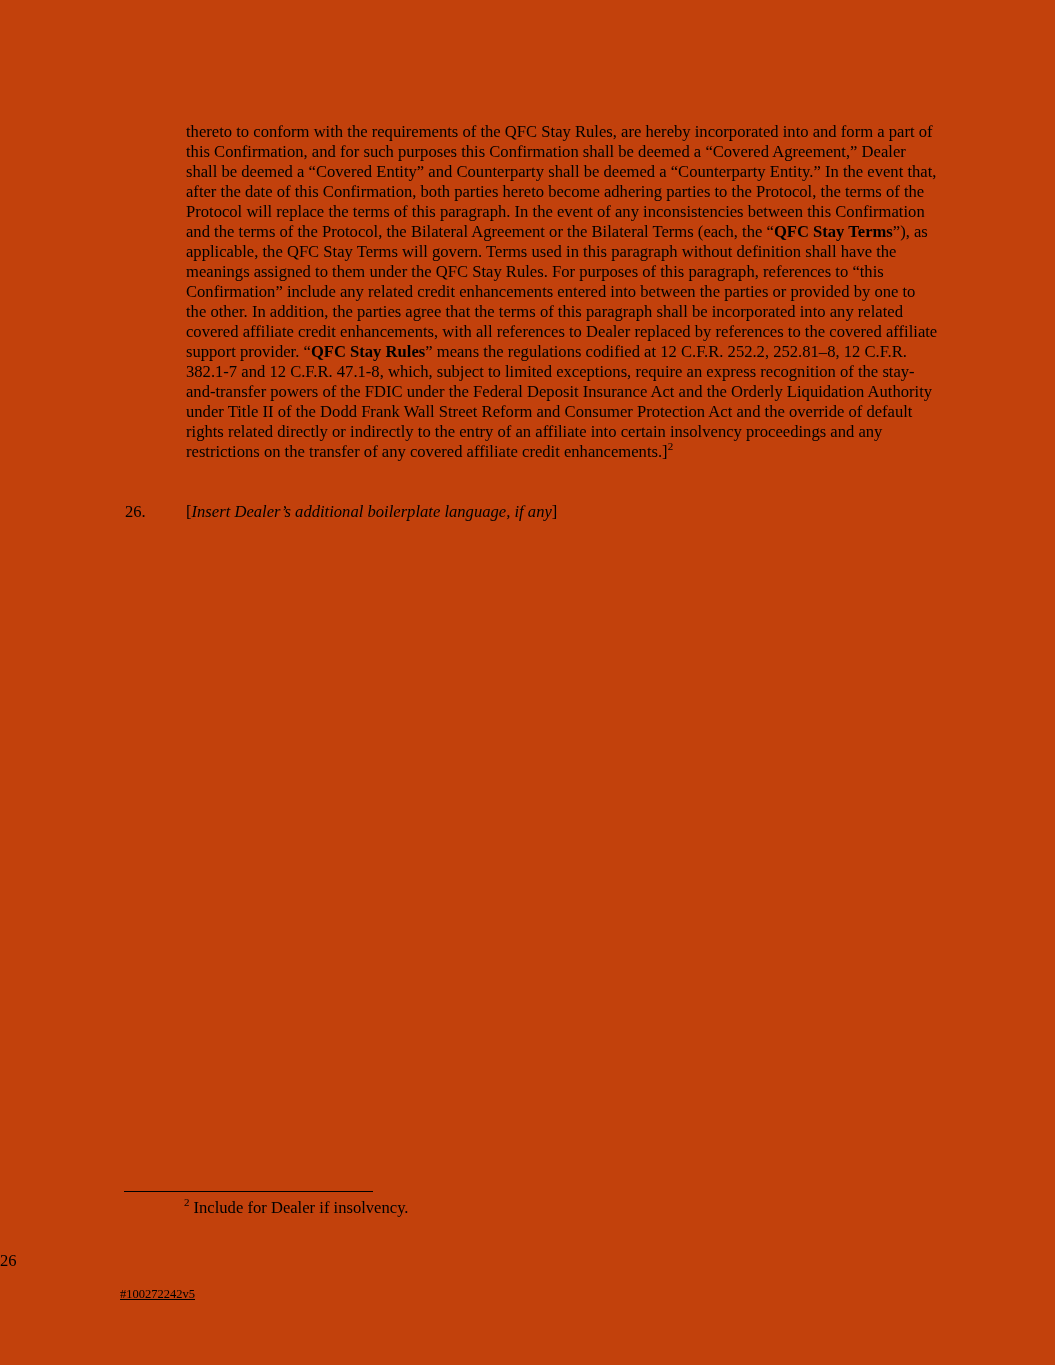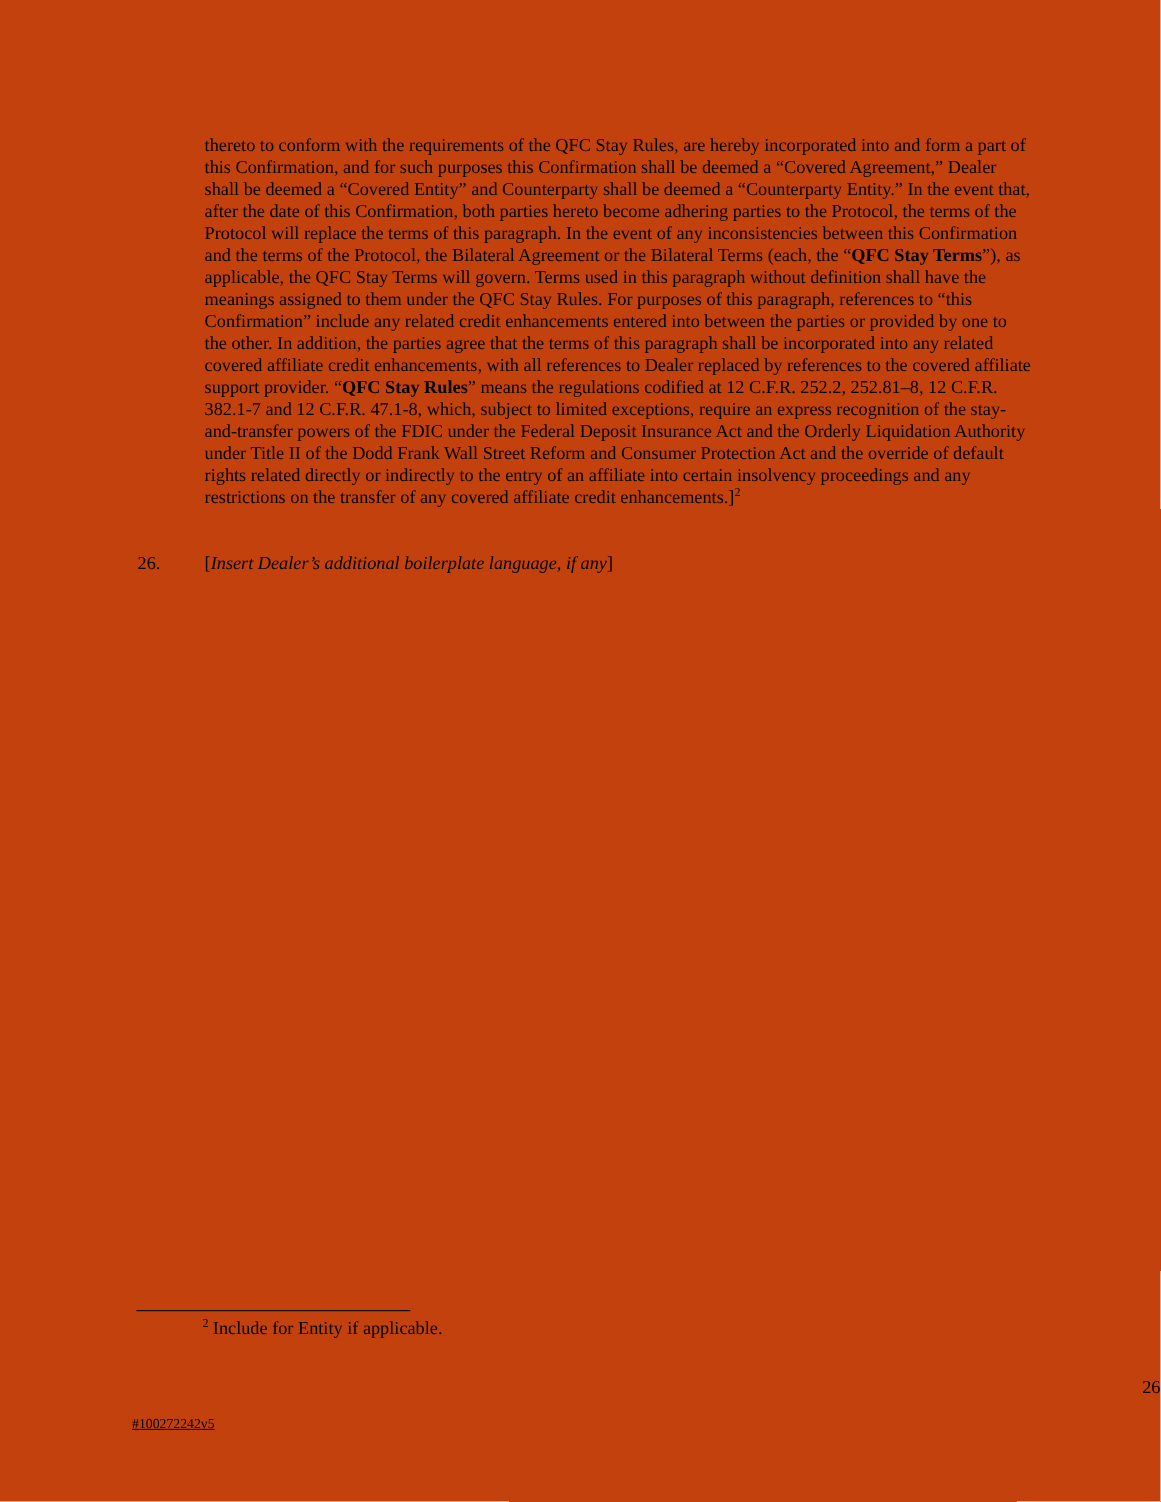--- a/index.html
+++ b/index.html
@@ -63,21 +63,21 @@
     font-size: 11px;
     line-height: 0;
     vertical-align: super;
     margin-right: 4px;
   }
   .page-number {
     position: absolute;
     left: 0;
     top: 1251px;
     width: 1055px;
-    text-align: right;
+    text-align: left;
   }
   .doc-id {
     position: absolute;
     left: 120px;
     top: 1287px;
     font-size: 12.5px;
     line-height: 15px;
     text-decoration: underline;
   }
 </style>
@@ -85,20 +85,20 @@
 <body>
 
 <div class="page">
 
   <div class="main-paragraph"><span>thereto to conform with the requirements of the QFC Stay Rules, are hereby incorporated into and form a part of this Confirmation, and for such purposes this Confirmation shall be deemed a “Covered Agreement,” Dealer shall be deemed a “Covered Entity” and Counterparty shall be deemed a “Counterparty Entity.” In the event that, after the date of this Confirmation, both parties hereto become adhering parties to the Protocol, the terms of the Protocol will replace the terms of this paragraph. In the event of any inconsistencies between this Confirmation and the terms of the Protocol, the Bilateral Agreement or the Bilateral Terms (each, the “</span><span class="bold">QFC Stay Terms</span><span>”), as applicable, the QFC Stay Terms will govern. Terms used in this paragraph without definition shall have the meanings assigned to them under the QFC Stay Rules. For purposes of this paragraph, references to “this Confirmation” include any related credit enhancements entered into between the parties or provided by one to the other. In addition, the parties agree that the terms of this paragraph shall be incorporated into any related covered affiliate credit enhancements, with all references to Dealer replaced by references to the covered affiliate support provider. “</span><span class="bold">QFC Stay Rules</span><span>” means the regulations codified at 12 C.F.R. 252.2, 252.81–8, 12 C.F.R. 382.1-7 and 12 C.F.R. 47.1-8, which, subject to limited exceptions, require an express recognition of the stay-and-transfer powers of the FDIC under the Federal Deposit Insurance Act and the Orderly Liquidation Authority under Title II of the Dodd Frank Wall Street Reform and Consumer Protection Act and the override of default rights related directly or indirectly to the entry of an affiliate into certain insolvency proceedings and any restrictions on the transfer of any covered affiliate credit enhancements.]</span><sup class="fn-ref">2</sup></div>
 
   <div class="item-24"><span class="item-number">26.</span><span>[</span><span class="item-italic">Insert Dealer’s additional boilerplate language, if any</span><span>]</span></div>
 
   <div class="footnote-block">
     <div class="footnote-rule"></div>
-    <div class="footnote-text"><sup class="fn-marker">2</sup><span>Include for Entity if applicable.</span></div>
+    <div class="footnote-text"><sup class="fn-marker">2</sup><span>Include for Dealer if insolvency.</span></div>
   </div>
 
   <div class="page-number">26</div>
 
   <div class="doc-id">#100272242v5</div>
 
 </div>
 
 </body></html>

